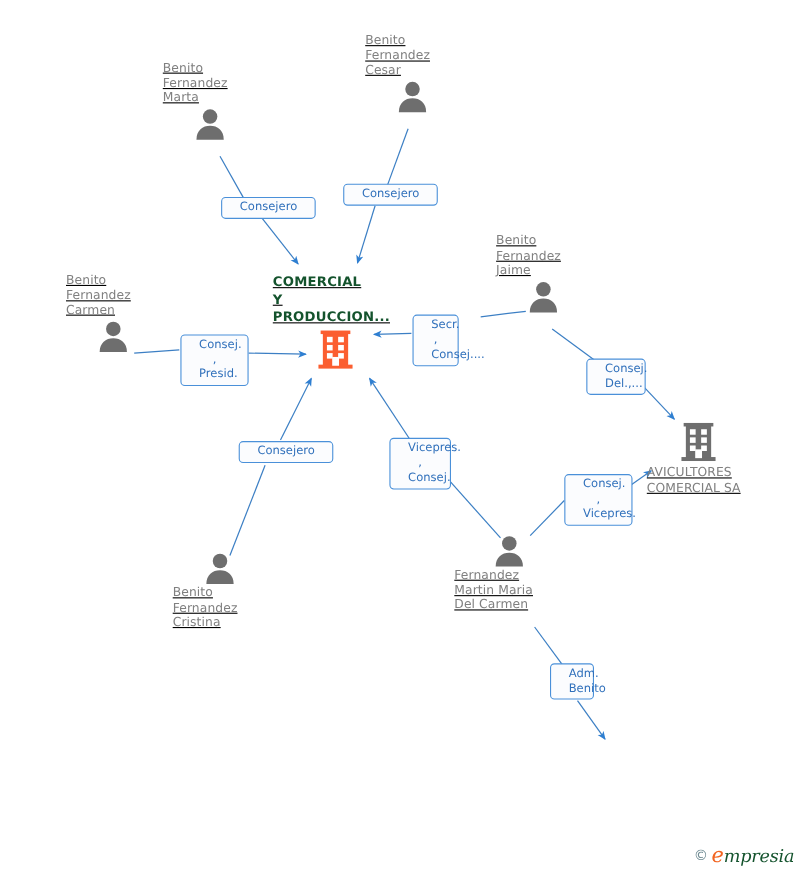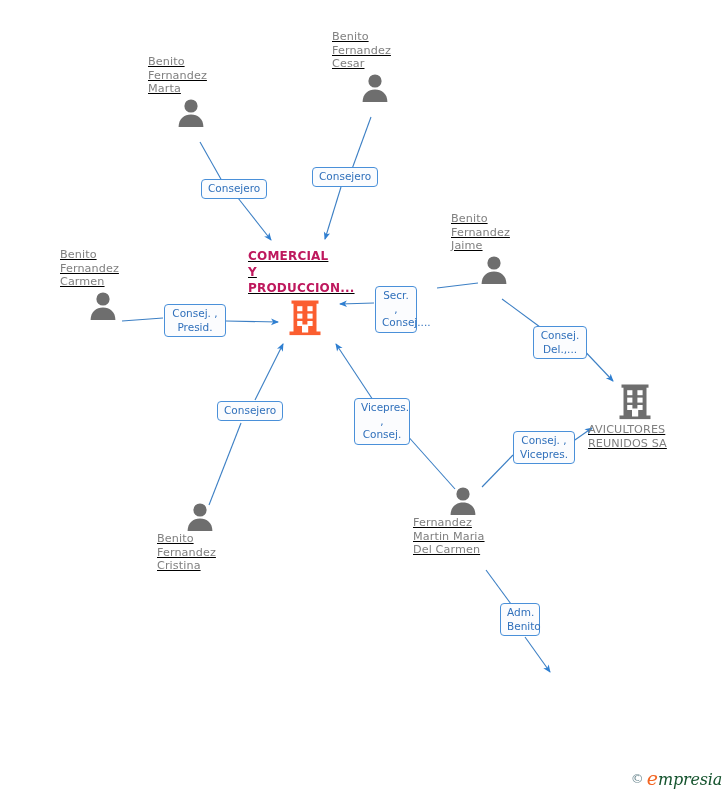--- a/index.html
+++ b/index.html
@@ -18,35 +18,35 @@
 
   .person-label{
     font-size:11.2px;line-height:13.5px;color:#808080;
     white-space:pre-line;letter-spacing:0.1px;
   }
   .company-label{
     font-size:11.2px;line-height:13.5px;color:#808080;
     white-space:pre-line;letter-spacing:0.1px;
   }
   .center-label{
-    font-size:12px;line-height:16px;color:#be185d;font-weight:bold;
+    font-size:12px;line-height:16px;color:#14532d;font-weight:bold;
     white-space:pre-line;letter-spacing:0.2px;
   }
 
   
   .chip{
     position:absolute;
     background:#fbfcfe;
     border:1px solid #4a90d9;
     border-radius:4px;
     color:#3070bb;
     font-size:10.5px;
     line-height:13.5px;
     text-align:center;
-    padding:2px 6px;
+    padding:2px 16px;
     white-space:pre-line;
     box-sizing:border-box;
     box-shadow:0 0 0 0 rgba(0,0,0,0);
   }
 
   .watermark{
     position:absolute;right:6px;bottom:6px;
     display:flex;align-items:center;gap:3px;
     font-size:15px;
   }
@@ -182,21 +182,21 @@
       <rect x="0.5" y="32.5" width="31" height="3.6" fill="#6e6e6e"></rect>
       <rect x="8.2" y="7.2" width="5.2" height="5" fill="#ffffff"></rect>
       <rect x="18.4" y="7.2" width="5.2" height="5" fill="#ffffff"></rect>
       <rect x="8.2" y="14.6" width="5.2" height="5" fill="#ffffff"></rect>
       <rect x="18.4" y="14.6" width="5.2" height="5" fill="#ffffff"></rect>
       <rect x="8.2" y="22" width="5.2" height="5" fill="#ffffff"></rect>
       <rect x="18.4" y="22" width="5.2" height="5" fill="#ffffff"></rect>
       <rect x="13.0" y="25.5" width="6.2" height="8" fill="#ffffff"></rect>
     </svg>
     <div class="company-label">AVICULTORES
-REUNIDOS SA</div>
+COMERCIAL SA</div>
   </div>
 
 
   <div class="chip" style="left:201px;top:179px;">Consejero</div>
 
   <div class="chip" style="left:312px;top:167px;">Consejero</div>
 
   <div class="chip" style="left:164px;top:304px;width:62px;">Consej. ,
 Presid.</div>
 

